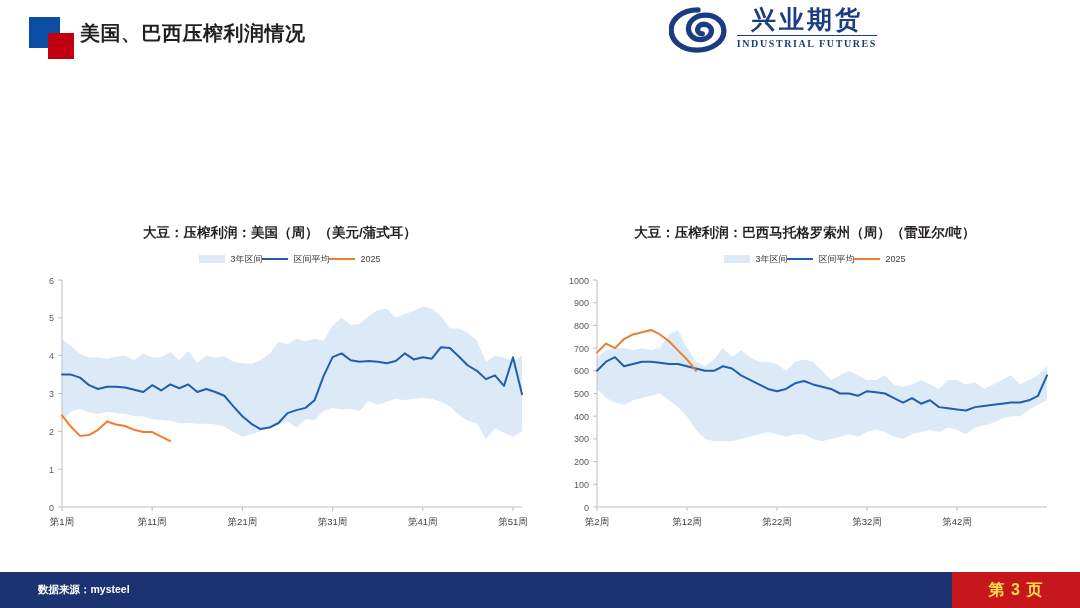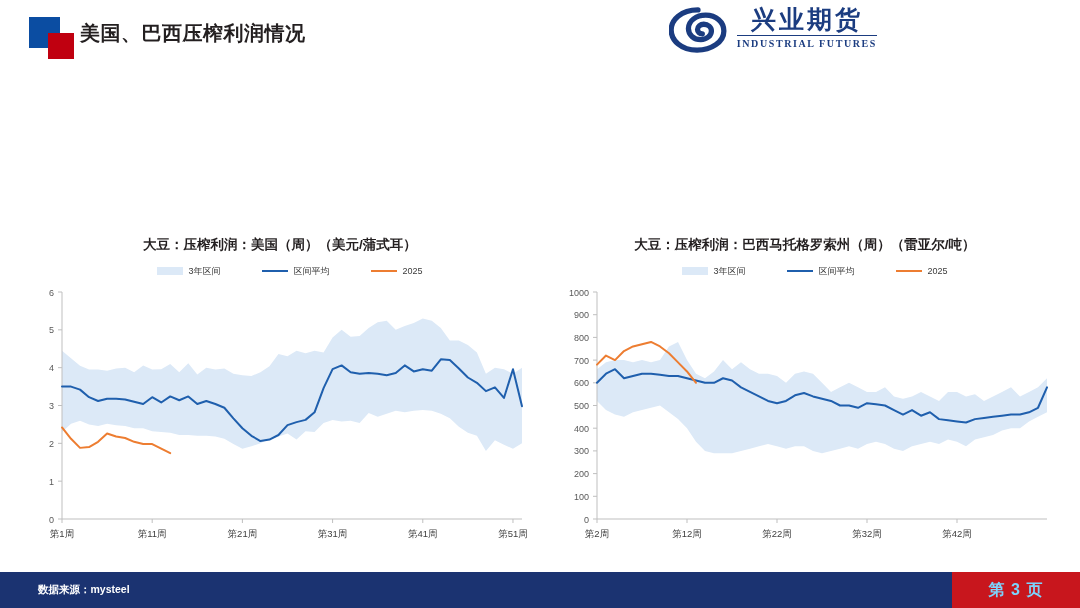--- a/index.html
+++ b/index.html
@@ -93,28 +93,27 @@
     height: 330px;
   }
   #chart-left  { left: 30px; }
   #chart-right { left: 555px; }
 
   .chart-title {
     text-align: center;
     font-size: 13.5px;
     font-weight: bold;
     color: #231f20;
-    margin: 16px 0 4px 0;
+    margin: 4px 0 4px 0;
     white-space: nowrap;
   }
   .chart-legend {
     display: flex;
     justify-content: center;
     align-items: center;
-    gap: 42px;
     height: 26px;
     margin-bottom: 2px;
     padding-left: 20px;
   }
   .legend-item {
     display: flex;
     align-items: center;
     gap: 5px;
     font-size: 9px;
     color: #3b3b3b;
@@ -152,21 +151,21 @@
   .footer-page {
     position: absolute;
     right: 0; top: 0;
     width: 128px; height: 36px;
     background: #C8161D;
     display: flex;
     align-items: center;
     justify-content: center;
   }
   .footer-page-label {
-    color: #7dd3fc;
+    color: #fde047;
     font-size: 16px;
     font-weight: bold;
     letter-spacing: 1px;
     white-space: nowrap;
   }
 </style>
 </head>
 <body>
 
 <div class="header">

